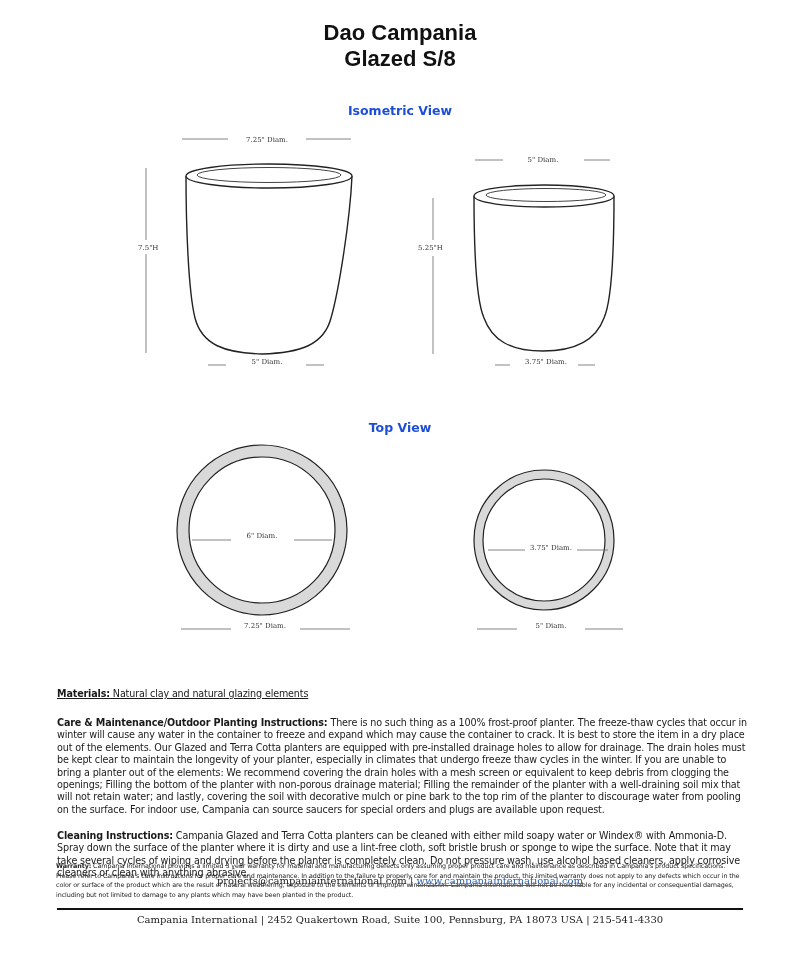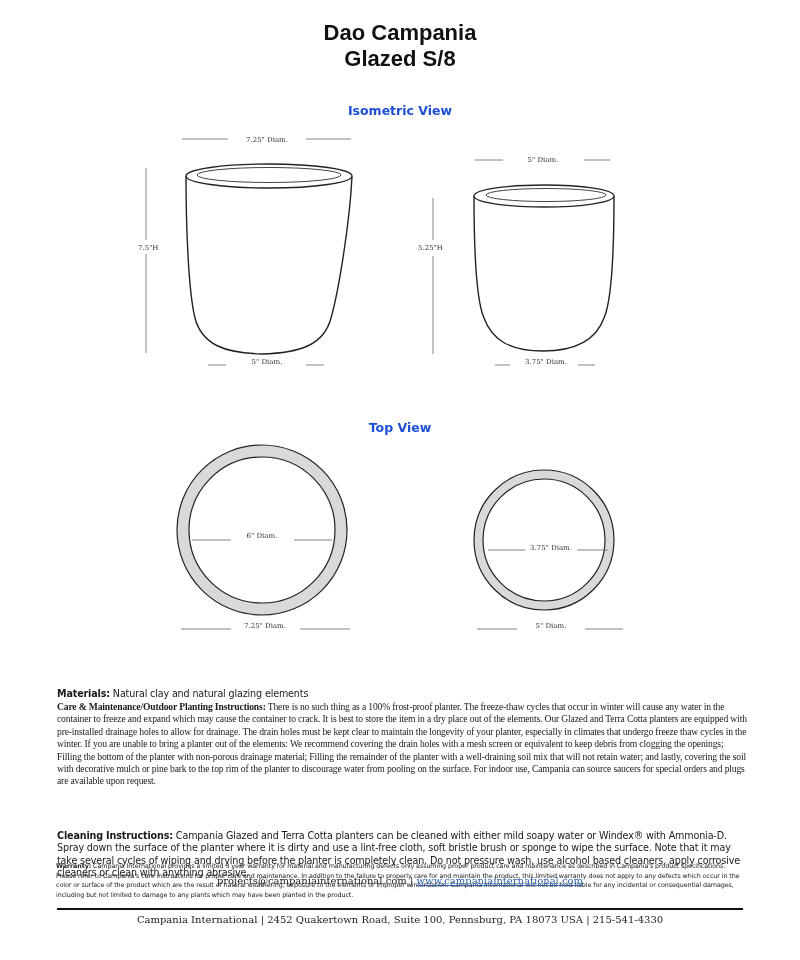--- a/index.html
+++ b/index.html
@@ -83,25 +83,25 @@
     <circle cx="544" cy="540" r="61" fill="#fff" stroke="#222" stroke-width="1.2"></circle>
     <line x1="488" y1="550" x2="525" y2="550" stroke="#666" stroke-width="0.8"></line>
     <line x1="577" y1="550" x2="608" y2="550" stroke="#666" stroke-width="0.8"></line>
     <text class="dim" x="551" y="550" text-anchor="middle">3.75" Diam.</text>
     <line x1="477" y1="629" x2="517" y2="629" stroke="#666" stroke-width="0.8"></line>
     <line x1="585" y1="629" x2="623" y2="629" stroke="#666" stroke-width="0.8"></line>
     <text class="dim" x="551" y="628" text-anchor="middle">5" Diam.</text>
   </g>
 </svg>
 
-<div class="text-block" style="top:688px;">
+<div class="text-block" style="top:688px;text-decoration:underline;">
   <b>Materials:</b><span> Natural clay and natural glazing elements</span>
 </div>
 
-<div class="text-block" style="top:701px;font-family:Liberation Serif, serif;">
+<div class="text-block" style="top:717px;">
   <b>Care &amp; Maintenance/Outdoor Planting Instructions:</b><span> There is no such thing as a 100% frost-proof planter. The freeze-thaw cycles that occur in winter will cause any water in the container to freeze and expand which may cause the container to crack. It is best to store the item in a dry place out of the elements. Our Glazed and Terra Cotta planters are equipped with pre-installed drainage holes to allow for drainage. The drain holes must be kept clear to maintain the longevity of your planter, especially in climates that undergo freeze thaw cycles in the winter. If you are unable to bring a planter out of the elements: We recommend covering the drain holes with a mesh screen or equivalent to keep debris from clogging the openings; Filling the bottom of the planter with non-porous drainage material; Filling the remainder of the planter with a well-draining soil mix that will not retain water; and lastly, covering the soil with decorative mulch or pine bark to the top rim of the planter to discourage water from pooling on the surface. For indoor use, Campania can source saucers for special orders and plugs are available upon request.</span>
 </div>
 
 <div class="text-block" style="top:830px;">
   <b>Cleaning Instructions:</b><span> Campania Glazed and Terra Cotta planters can be cleaned with either mild soapy water or Windex® with Ammonia-D. Spray down the surface of the planter where it is dirty and use a lint-free cloth, soft bristle brush or sponge to wipe the surface. Note that it may take several cycles of wiping and drying before the planter is completely clean. Do not pressure wash, use alcohol based cleaners, apply corrosive cleaners or clean with anything abrasive.</span>
 </div>
 
 <div class="warranty" style="top:862px;">
   <b>Warranty:</b><span> Campania International provides a limited 3 year warranty for material and manufacturing defects only assuming proper product care and maintenance as described in Campania's product specifications. Please refer to Campania's care instructions for proper care and maintenance. In addition to the failure to properly care for and maintain the product, this limited warranty does not apply to any defects which occur in the color or surface of the product which are the result of natural weathering, exposure to the elements or improper winterization. Campania International will not be held liable for any incidental or consequential damages, including but not limited to damage to any plants which may have been planted in the product.</span>
 </div>

